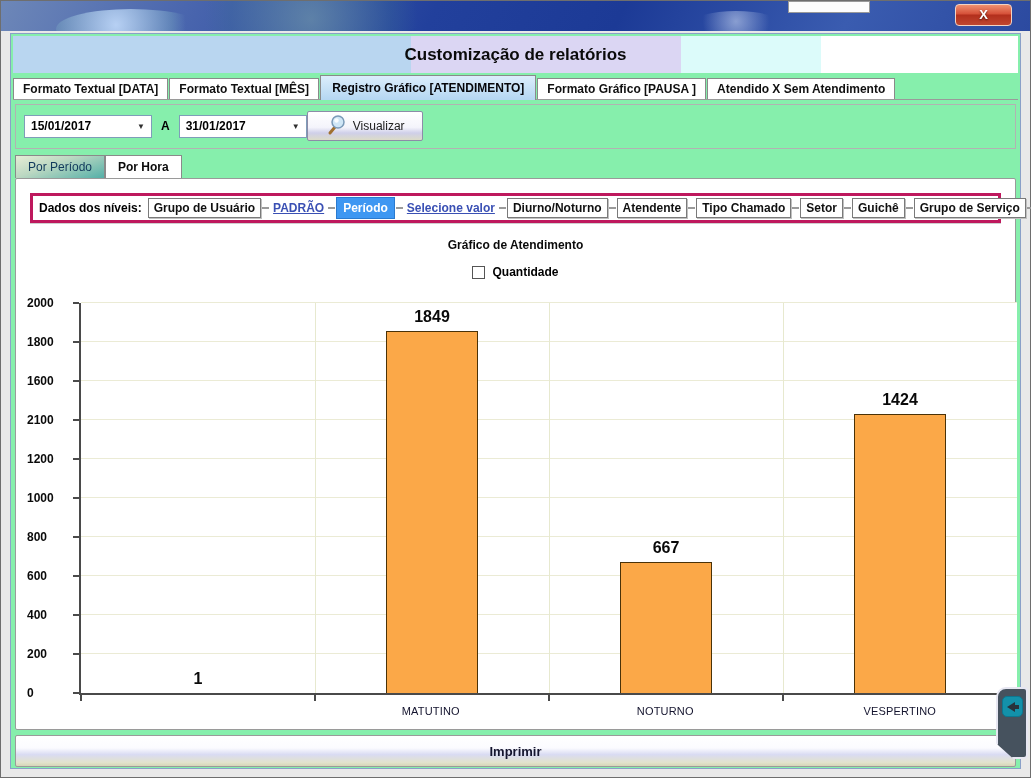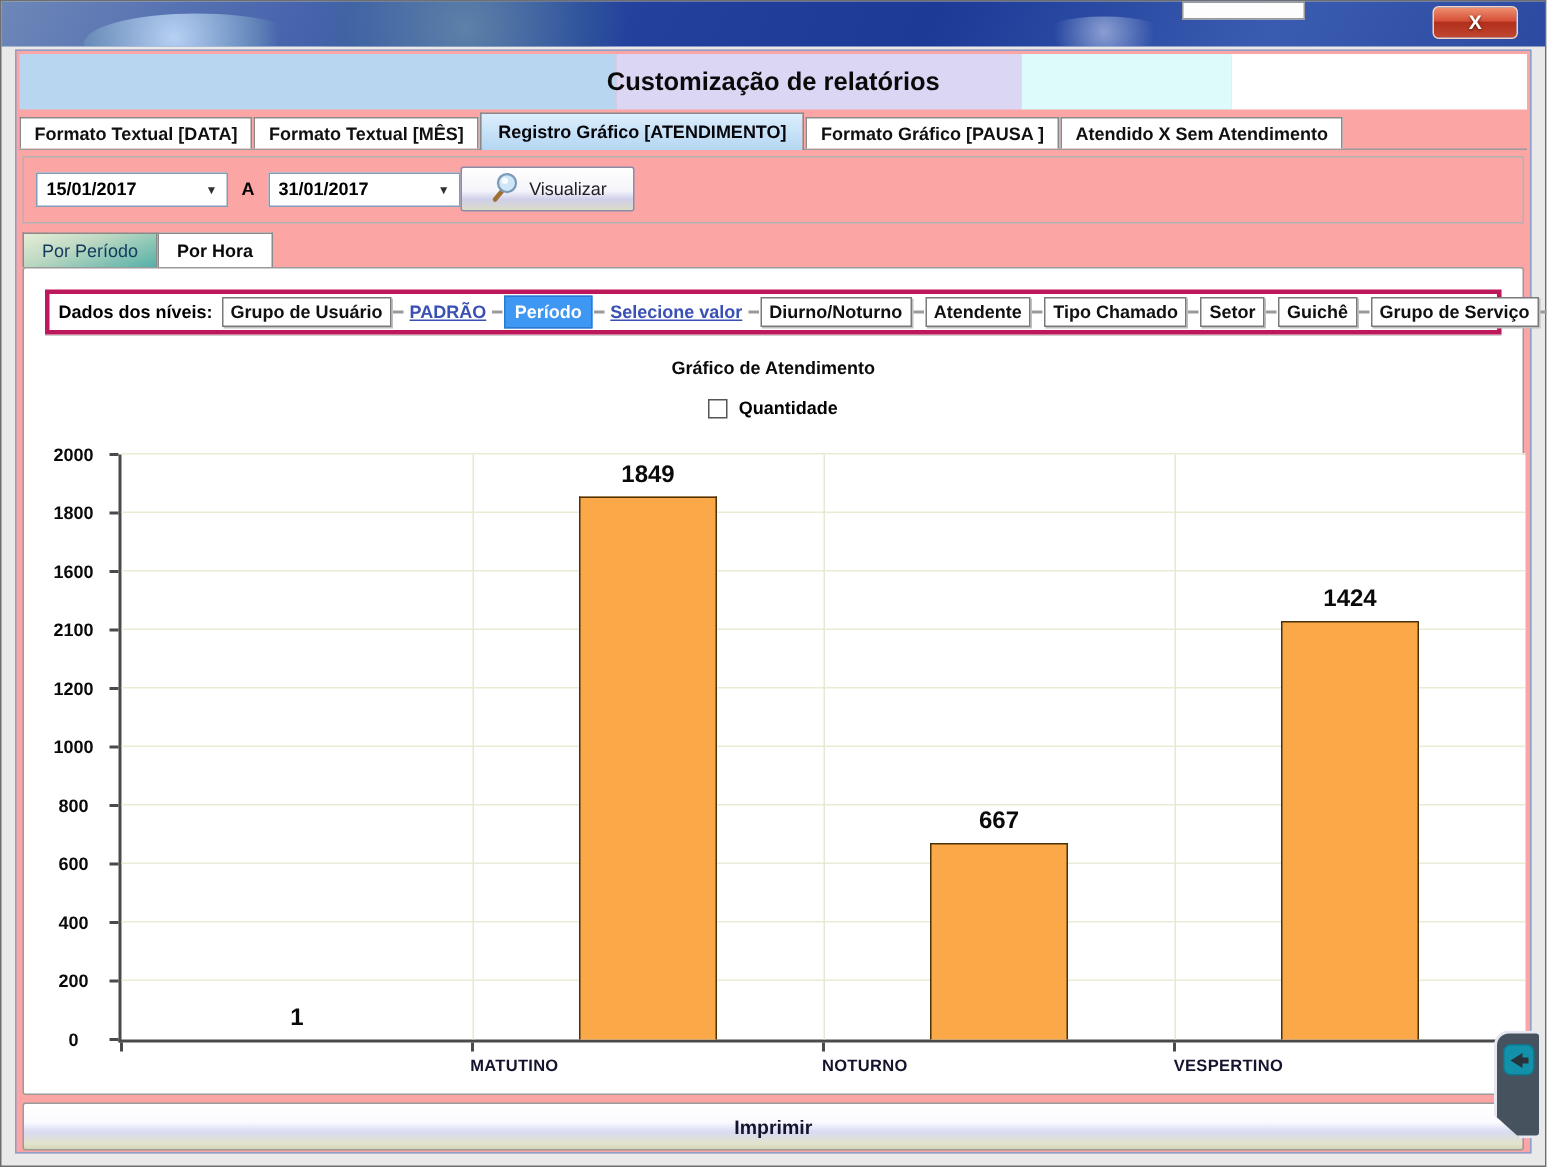--- a/index.html
+++ b/index.html
@@ -32,21 +32,21 @@
   .close-btn {
     position:absolute; right:18px; top:3px; width:57px; height:22px;
     background:linear-gradient(180deg,#ef9070 0%,#d55038 45%,#b22f1c 50%,#c04630 100%);
     border:1px solid #f3d3c3; border-radius:4px;
     color:#fff; font-weight:bold; font-size:13px; text-align:center; line-height:20px;
     text-shadow:0 1px 2px rgba(0,0,0,.6); cursor:pointer;
   }
   
   .body-panel {
     position:absolute; left:9px; right:9px; top:32px; bottom:8px;
-    background:#fca5a5; border:1px solid #8aa0c8;
+    background:#86efac; border:1px solid #8aa0c8;
   }
   
   .header-band { position:relative; height:37px; margin:2px; display:flex; }
   .hb-seg1 { width:398px; background:#b9d6f0; }
   .hb-seg2 { width:270px; background:#dbd6f3; }
   .hb-seg3 { width:140px; background:#dcfbfa; }
   .hb-seg4 { flex:1; background:#ffffff; }
   .header-title {
     position:absolute; left:0; right:0; top:0; height:37px;
     display:flex; align-items:center; justify-content:center;
@@ -129,28 +129,28 @@
   .chart-wrap { position:relative; margin-top:24px; margin-left:5px; }
   .chart-plot {
     position:absolute; left:58px; top:0; width:938px; height:392px;
     border-left:2px solid #4a4a4a; border-bottom:2px solid #4a4a4a;
     background:#ffffff;
   }
   .gridline { position:absolute; left:0; right:0; height:1px; background:#ebebd5; }
   .vline { position:absolute; top:0; bottom:0; width:1px; background:#e7e9cf; }
   .ytick { position:absolute; left:-8px; width:6px; height:2px; background:#4a4a4a; }
   .ylabel {
-    position:absolute; right:12px; width:44px; text-align:center;
+    position:absolute; right:12px; width:44px; text-align:left;
     font-weight:bold; font-size:12px; color:#0a0a0a;
   }
   .bar { position:absolute; bottom:0; width:92px; background:#fba848; border:1px solid #4a3208; border-bottom:none; }
   .dlabel { position:absolute; font-weight:bold; font-size:16px; color:#0a0a0a; transform:translateX(-50%); }
   .xtick { position:absolute; bottom:-8px; width:2px; height:6px; background:#4a4a4a; }
   .chart-xlabels { position:absolute; left:58px; top:402px; width:938px; display:flex; }
-  .xlabel { flex:1; font-weight:bold; font-size:11px; color:#14142e; letter-spacing:0.2px; }
+  .xlabel { flex:1; text-align:center; font-weight:normal; font-size:11px; color:#14142e; letter-spacing:0.2px; }
   
   .print-btn {
     margin:5px 4px 0 4px; height:32px;
     border:1px solid #9a9a9a; border-radius:2px;
     background:linear-gradient(180deg,#ffffff 0%,#fbfbff 40%,#d9dbf2 62%,#e3e3cd 88%,#d6d6b8 100%);
     display:flex; align-items:center; justify-content:center;
     font-weight:bold; font-size:13px; color:#14142e; cursor:pointer;
   }
   
   .tv-tab {

